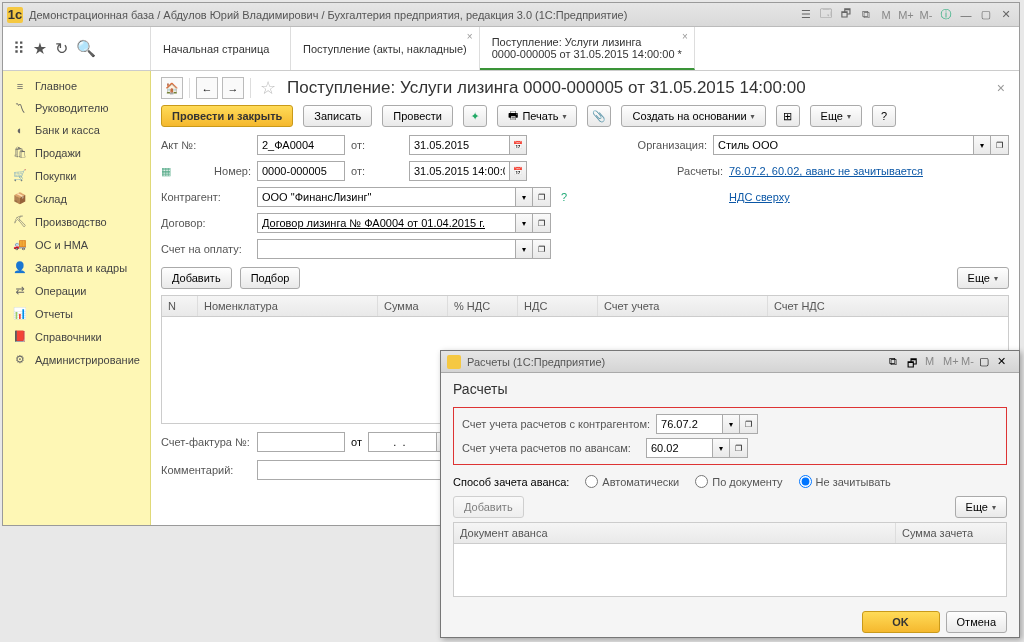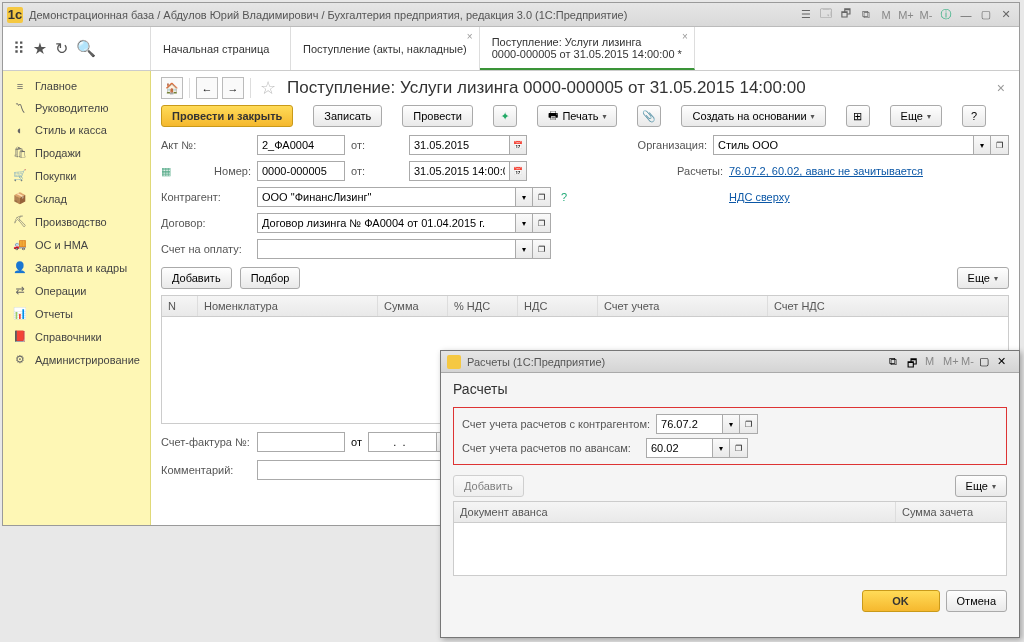--- a/index.html
+++ b/index.html
@@ -32,21 +32,21 @@
 
 .main { flex: 1; background: #fff; padding: 6px 10px; position: relative; }
 
 .doc-header { display: flex; align-items: center; gap: 4px; margin-bottom: 6px; }
 .nav-btn { width: 22px; height: 22px; border: 1px solid #bbb; background: #fafafa; display: flex; align-items: center; justify-content: center; }
 .nav-sep { width: 1px; height: 20px; background: #ddd; margin: 0 2px; }
 .star-btn { width: 22px; height: 22px; display: flex; align-items: center; justify-content: center; color: #bbb; font-size: 18px; }
 .doc-title { font-size: 17px; color: #333; margin-left: 4px; flex: 1; }
 .close-x { color: #999; font-size: 14px; padding: 0 4px; }
 
-.action-row { display: flex; gap: 20px; margin-bottom: 8px; align-items: center; }
+.action-row { display: flex; gap: 10px; margin-bottom: 8px; align-items: center; }
 .btn { border: 1px solid #aaa; background: linear-gradient(#fefefe,#e9e9e9); padding: 3px 10px; height: 22px; display: flex; align-items: center; border-radius: 3px; }
 .btn.gold { background: linear-gradient(#ffdb58,#f5b82e); border-color: #c99a1a; color: #333; font-weight: bold; }
 .btn.icon-only { padding: 3px 5px; width: 24px; justify-content: center; }
 .btn .dd { margin-left: 4px; font-size: 8px; color: #555; }
 .spacer { flex: 1; }
 
 .form-row { display: flex; align-items: center; gap: 6px; margin-bottom: 6px; }
 .form-label { color: #555; min-width: 90px; }
 .form-label.short { min-width: 52px; text-align: left; padding-right: 4px; }
 .input { border: 1px solid #aaa; height: 20px; padding: 0 4px; background: #fff; }
@@ -139,21 +139,21 @@
       <div class="sitem">
           <span class="sicon">≡</span>
           <span>Главное</span>
         </div>
       <div class="sitem">
           <span class="sicon">〽</span>
           <span>Руководителю</span>
         </div>
       <div class="sitem">
           <span class="sicon">◐</span>
-          <span>Стиль и касса</span>
+          <span>Банк и касса</span>
         </div>
       <div class="sitem">
           <span class="sicon">🛍</span>
           <span>Продажи</span>
         </div>
       <div class="sitem">
           <span class="sicon">🛒</span>
           <span>Покупки</span>
         </div>
       <div class="sitem">
@@ -265,21 +265,21 @@
         <span style="color:#2a7;margin-left:4px;">?</span>
         <div class="col-right">
           <span class="org-label"></span>
           <a class="link" style="width:280px;">НДС сверху</a>
         </div>
       </div>
 
       <div class="form-row">
         <span class="form-label">Договор:</span>
         <div class="input-append">
-          <input class="input" style="width: 258px;" value="Договор лизинга № ФА0004 от 01.04.2015 г.">
+          <input class="input" style="width: 258px; text-decoration: underline;" value="Договор лизинга № ФА0004 от 01.04.2015 г.">
           <div class="append-btn">▾</div>
           <div class="append-btn">❐</div>
         </div>
       </div>
 
       <div class="form-row">
         <span class="form-label">Счет на оплату:</span>
         <div class="input-append">
           <input class="input" style="width: 258px;">
           <div class="append-btn">▾</div>
@@ -357,20 +357,35 @@
       <div class="form-row" style="margin-bottom:0">
         <span class="rb-label">Счет учета расчетов по авансам:</span>
         <div class="input-append">
           <input class="input" style="width: 66px;" value="60.02">
           <div class="append-btn">▾</div>
           <div class="append-btn">❐</div>
         </div>
       </div>
     </div>
 
+    <div class="radio-row">
+      <span>Способ зачета аванса:</span>
+      <label>
+          <input type="radio" name="adv" style="">
+          <span>Автоматически</span>
+        </label>
+      <label>
+          <input type="radio" name="adv" style="">
+          <span>По документу</span>
+        </label>
+      <label>
+          <input type="radio" name="adv" checked="" style="">
+          <span>Не зачитывать</span>
+        </label>
+    </div>
 
     <div style="display:flex;gap:6px;margin-bottom:4px;">
       <div class="btn" style="opacity:.5">Добавить</div>
       <div class="spacer"></div>
       <div class="btn">
           <span>Еще</span>
           <span class="dd">▾</span>
         </div>
     </div>
 

